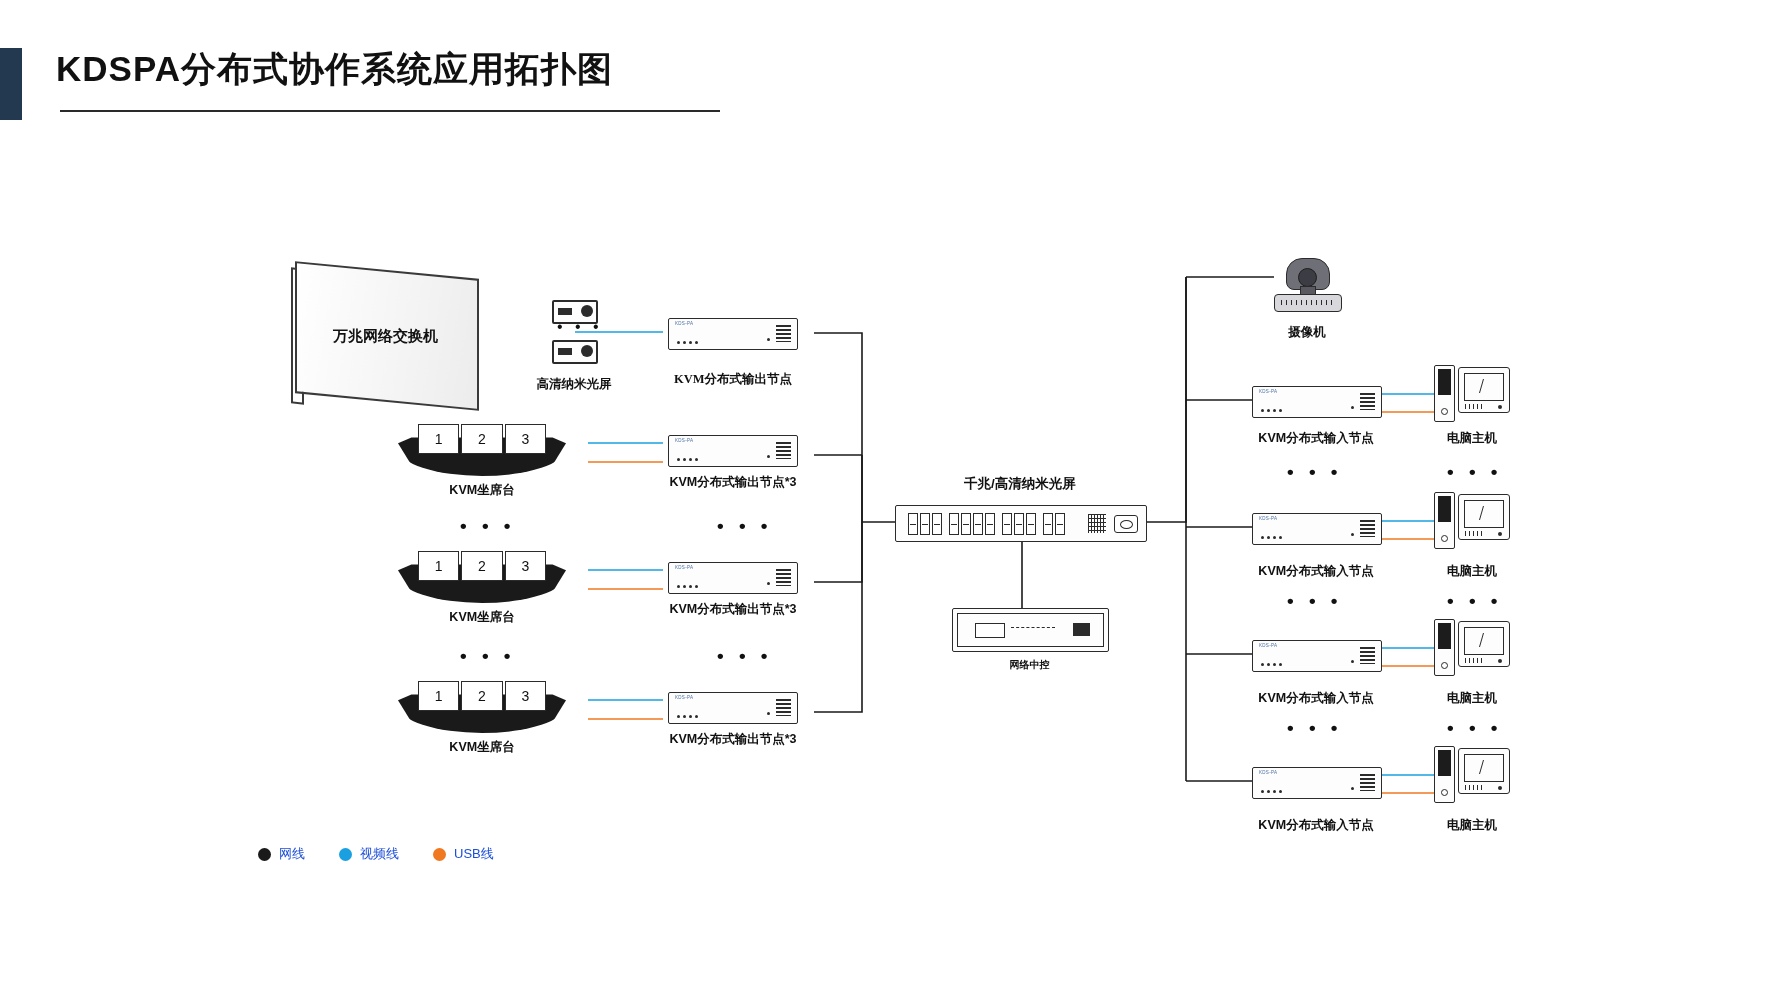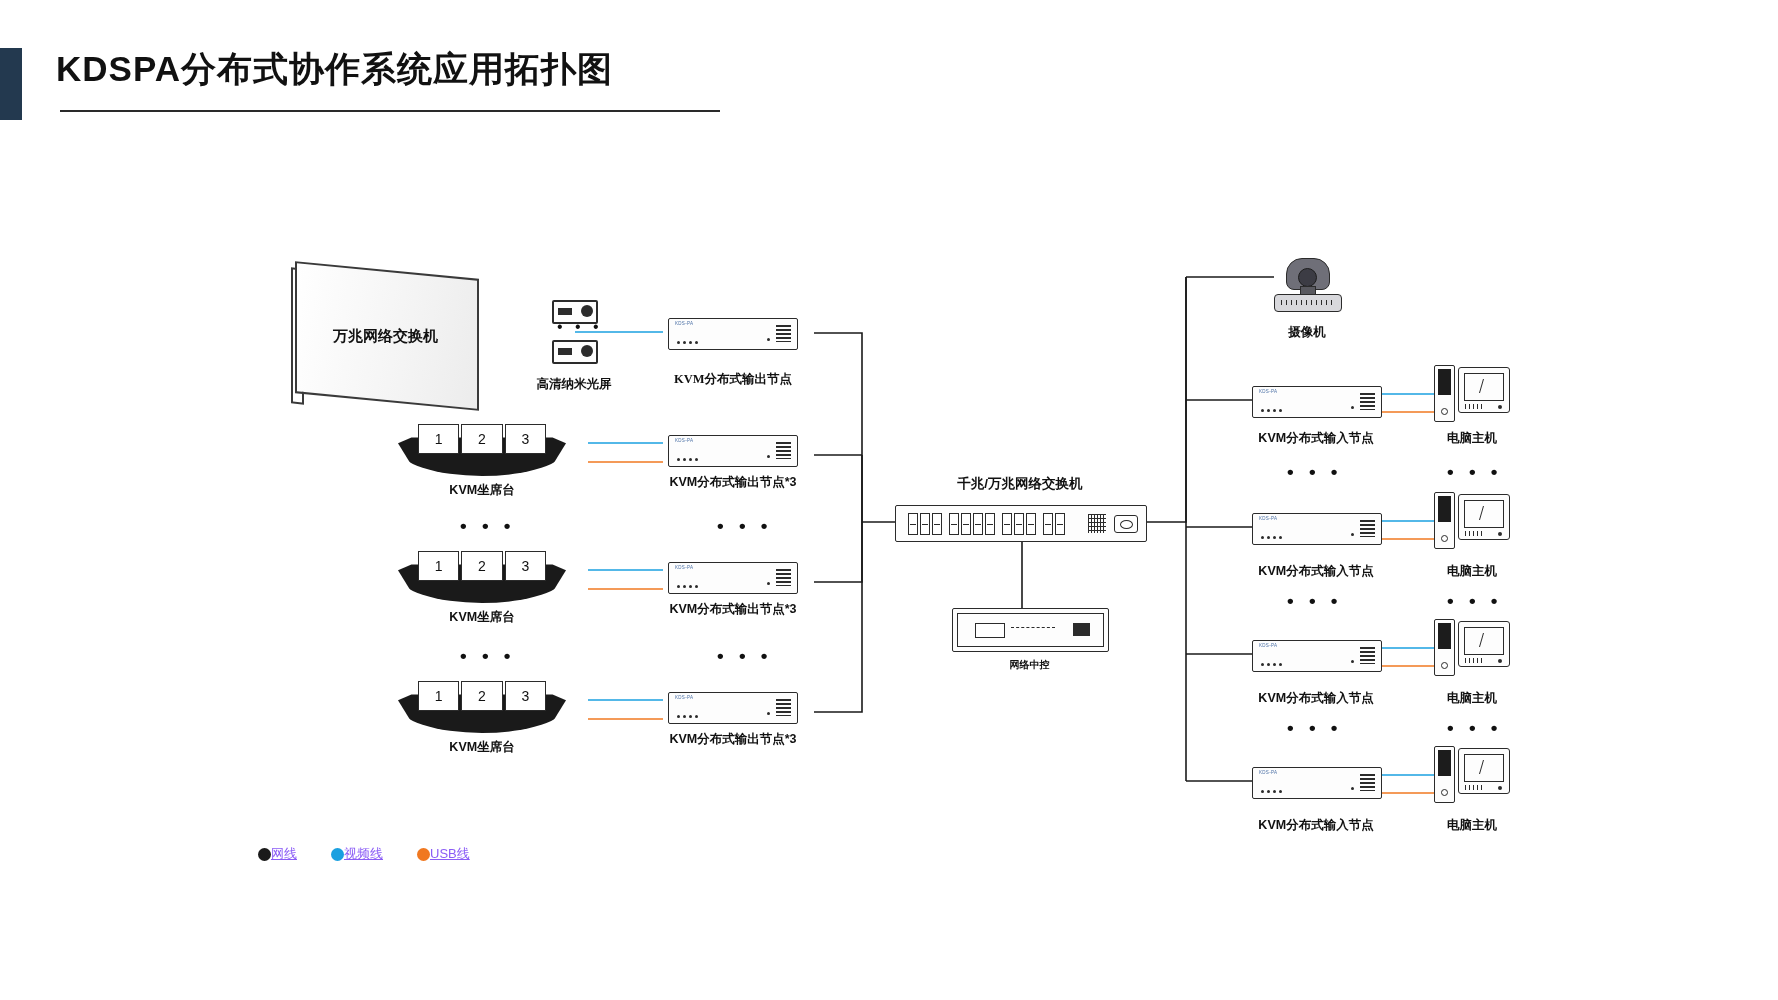--- a/index.html
+++ b/index.html
@@ -482,23 +482,23 @@
     position: absolute;
     left: 258px;
     top: 845px;
     display: flex;
     align-items: center;
     gap: 34px;
   }
   .legend .item {
     display: flex;
     align-items: center;
+    gap: 8px;
     font-size: 13px;
-    color: #8b5cf6;
-    text-decoration: underline;
+    color: #1d4ed8;
   }
   .legend .swatch {
     width: 13px;
     height: 13px;
     border-radius: 50%;
     display: block;
   }
 </style>
 </head>
 <body>
@@ -646,21 +646,21 @@
   <div class="console" style="left:398px; top:681px;">
     <div class="desk"></div>
     <div class="mons">
       <div class="mon">1</div>
       <div class="mon">2</div>
       <div class="mon">3</div>
     </div>
   </div>
   <div class="lbl" style="left:422px; top:739px; width:120px;">KVM坐席台</div>
 
-  <div class="lbl" style="left:900px; top:475px; width:240px; font-size:13.5px;">千兆/万兆网络交换机</div>
+  <div class="lbl" style="left:900px; top:475px; width:240px; font-size:13.5px;">千兆/高清纳米光屏</div>
   <div class="switch">
     <div class="ports">
       <span class="pgrp">
           <span></span>
           <span></span>
           <span></span>
         </span>
       <span class="pgrp">
           <span></span>
           <span></span>

